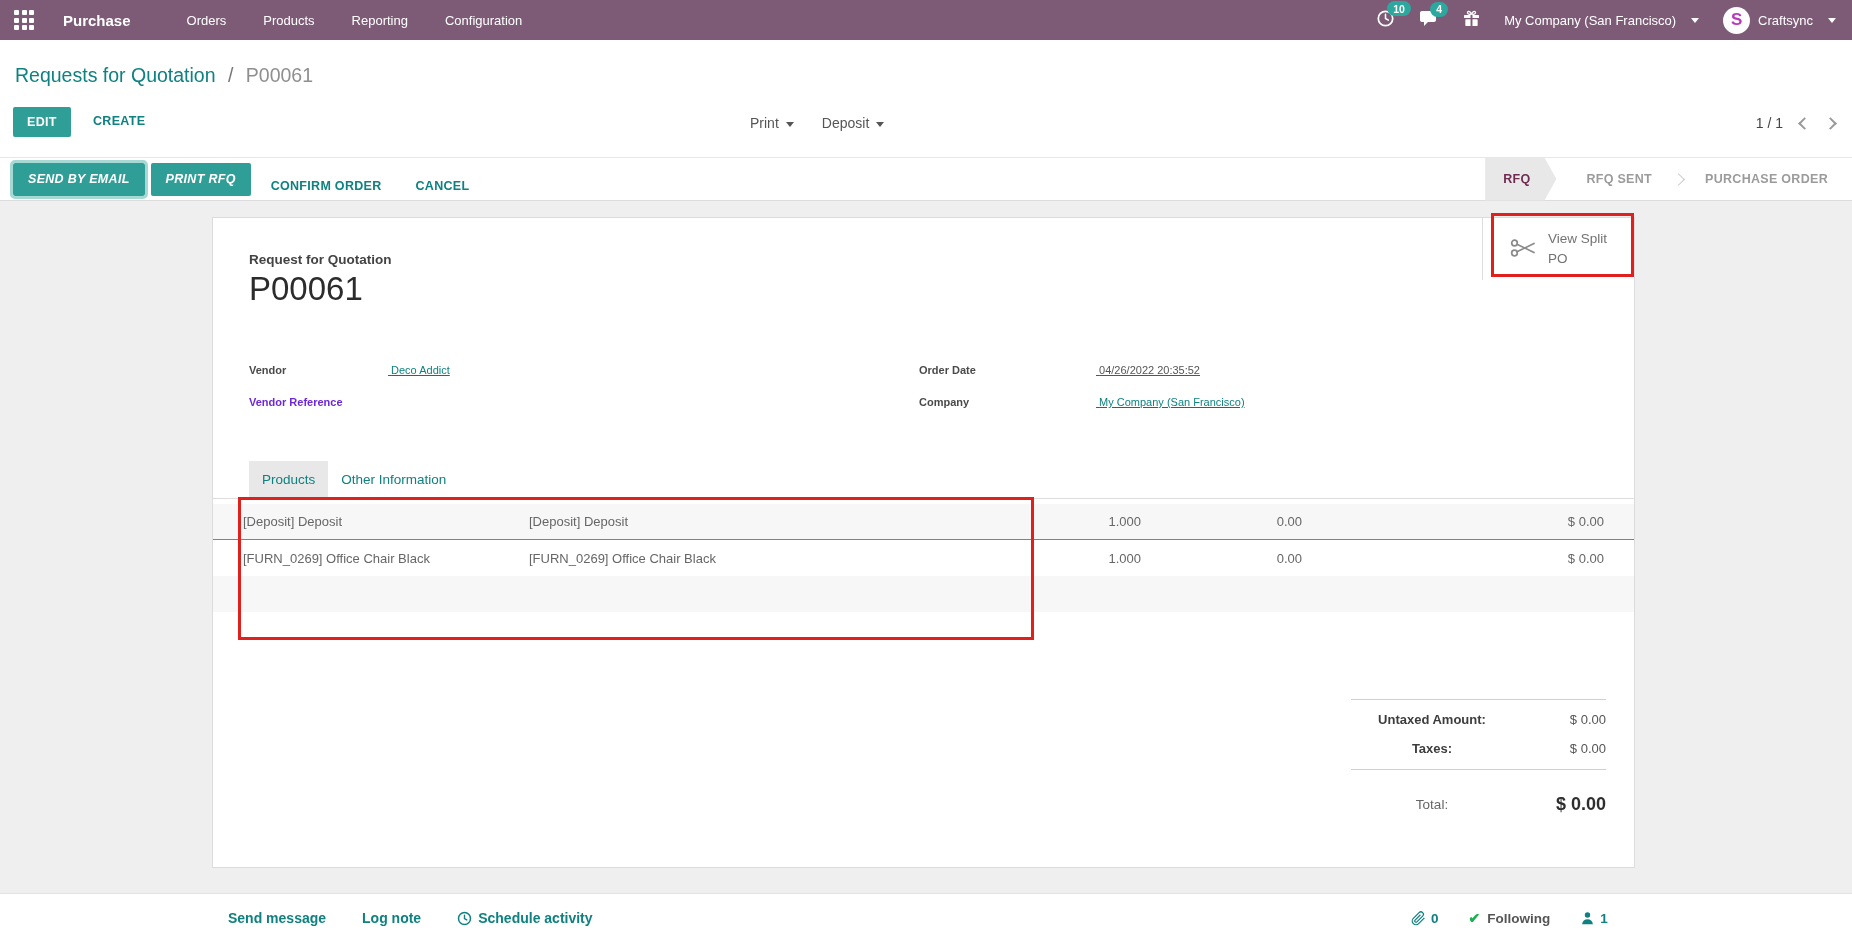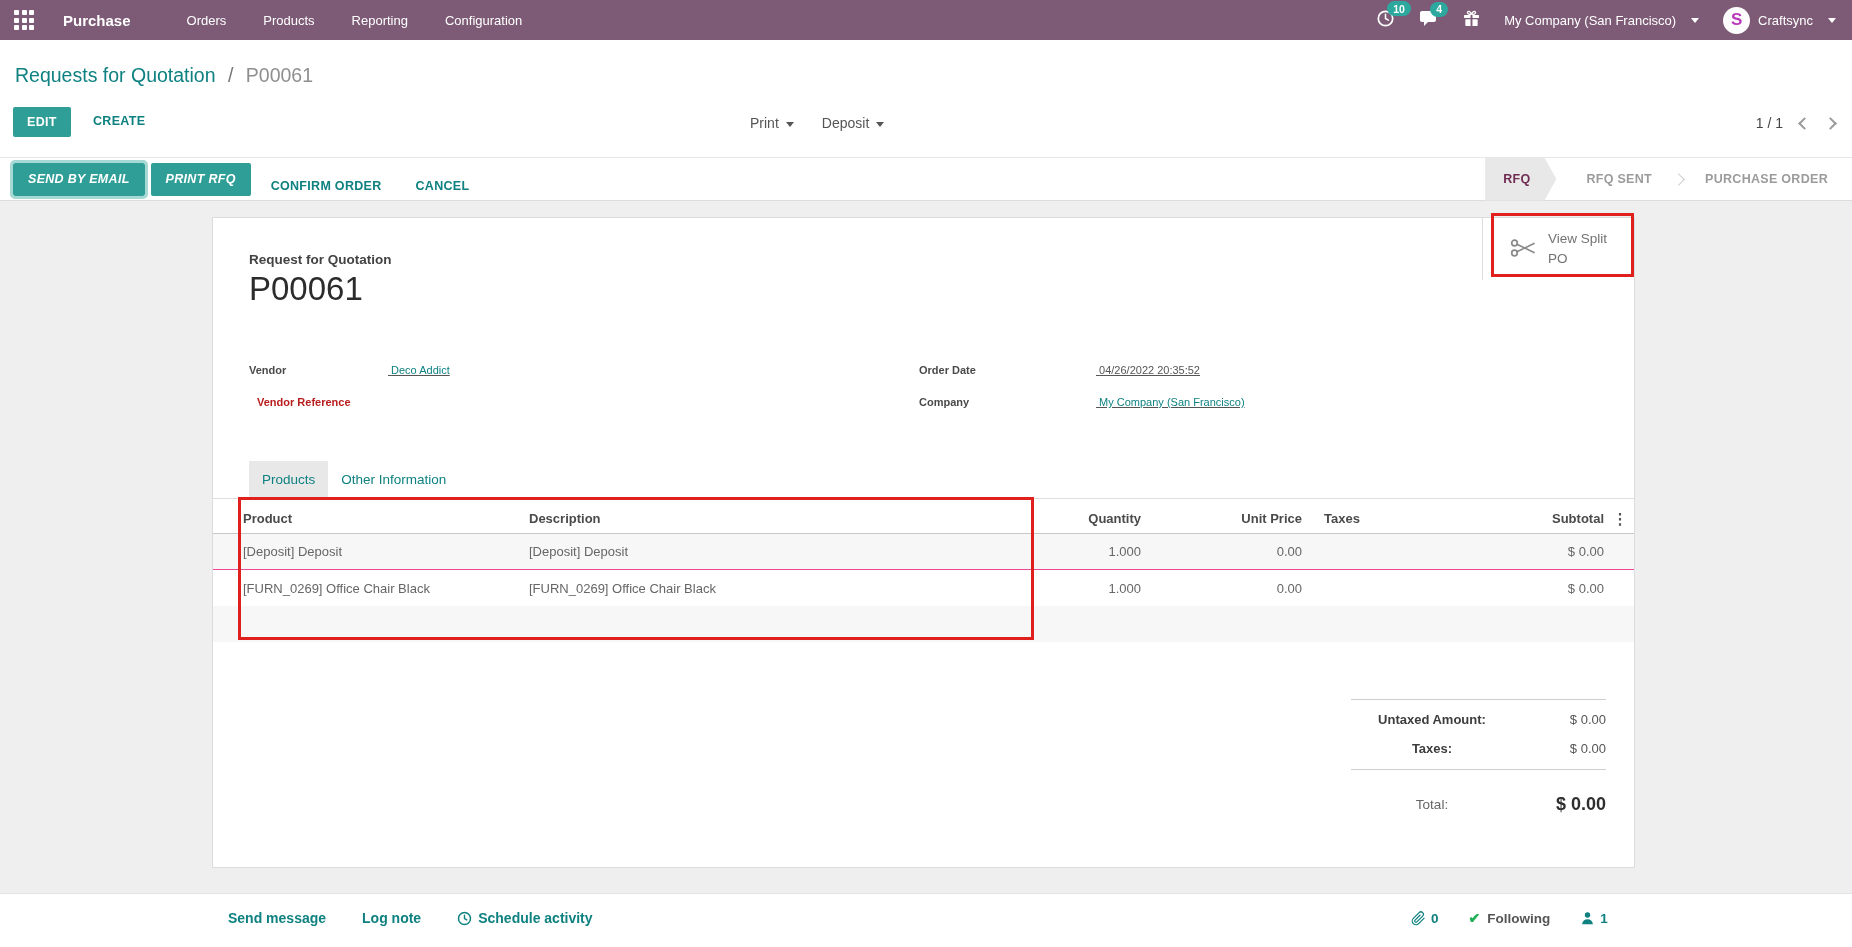--- a/index.html
+++ b/index.html
@@ -66,21 +66,21 @@
   #sheet{position:absolute;left:212px;top:16px;width:1423px;height:651px;background:#fff;border:1px solid #dcdcdc;}
   .button-box{position:absolute;right:0;top:0;width:152px;height:62px;border-left:1px solid #ddd;
     display:flex;align-items:center;gap:11px;padding-left:27px;color:#737373;font-size:13.5px;cursor:pointer;}
   .button-box .sb-label{width:82px;line-height:1.45;}
   .doc-type{position:absolute;left:36px;top:34px;font-size:13.5px;font-weight:700;color:#434343;}
   .doc-number{position:absolute;left:36px;top:52px;font-size:33px;color:#2c2c2c;}
   .fg{position:absolute;font-size:11px;color:#555;text-decoration:underline;}
   .fg .flabel{display:inline-block;font-weight:700;color:#4a4a4a;}
   .fg .flabel.w-l{width:139px;}
   .fg .flabel.w-r{width:177px;}
-  .fg .flabel.muted{color:#b91c1c;margin-left:8px;}
+  .fg .flabel.muted{color:#6d28d9;}
   .flink{color:var(--link);cursor:pointer;}
 
   .tabs{position:absolute;left:0;top:243px;right:0;height:38px;border-bottom:1px solid #ddd;
     display:flex;padding-left:36px;font-size:13.5px;color:var(--link);}
   .tab{padding:11px 13px 0 13px;cursor:pointer;}
   .tab.active{background:#e8e8e8;}
 
   .otable{position:absolute;left:0;top:286px;right:0;font-size:13px;color:#666;}
   .trow{display:grid;grid-template-columns:316px 290px 322px 161px 110px 192px 32px;align-items:center;height:36px;}
   .trow.thead{height:30px;font-weight:700;color:#4a4a4a;border-bottom:1px solid #c8c8c8;}
@@ -244,29 +244,20 @@
         <span class="flabel w-r">Company</span>
         <span class="flink">My Company (San Francisco)</span>
       </div>
 
       <div class="tabs">
         <span class="tab active">Products</span>
         <span class="tab">Other Information</span>
       </div>
 
       <div class="otable">
-        <div class="trow thead">
-          <span class="c-prod">Product</span>
-          <span>Description</span>
-          <span class="ta-r">Quantity</span>
-          <span class="ta-r">Unit Price</span>
-          <span class="c-tax">Taxes</span>
-          <span class="ta-r">Subtotal</span>
-          <span class="kebab">⋮</span>
-        </div>
         <div class="trow stripe r1">
           <span class="c-prod">[Deposit] Deposit</span>
           <span>[Deposit] Deposit</span>
           <span class="ta-r">1.000</span>
           <span class="ta-r">0.00</span>
           <span class="c-tax"></span>
           <span class="ta-r">$ 0.00</span>
           <span></span>
         </div>
         <div class="trow">

